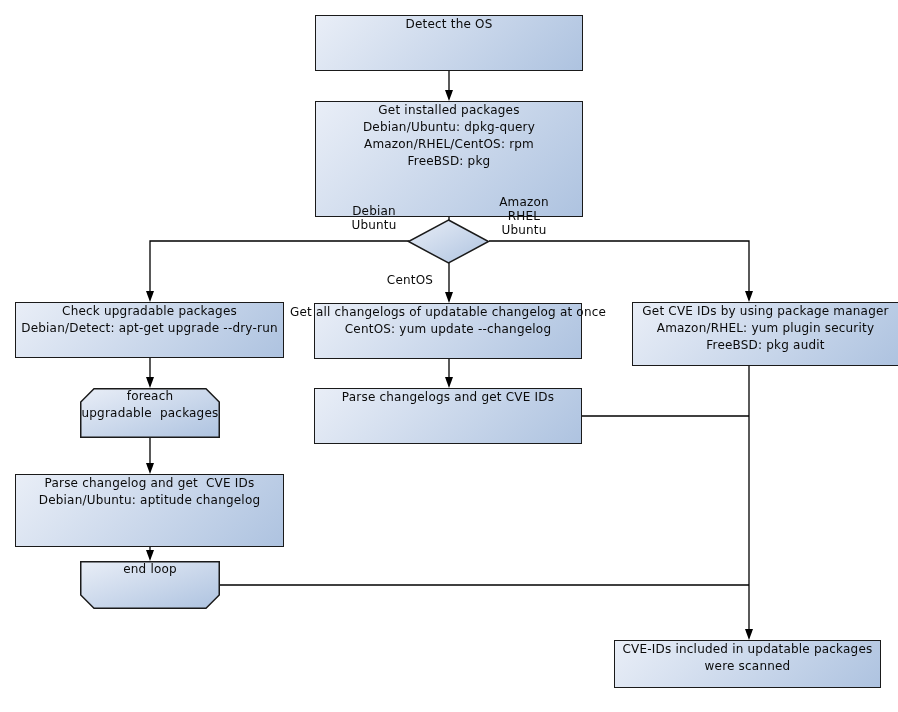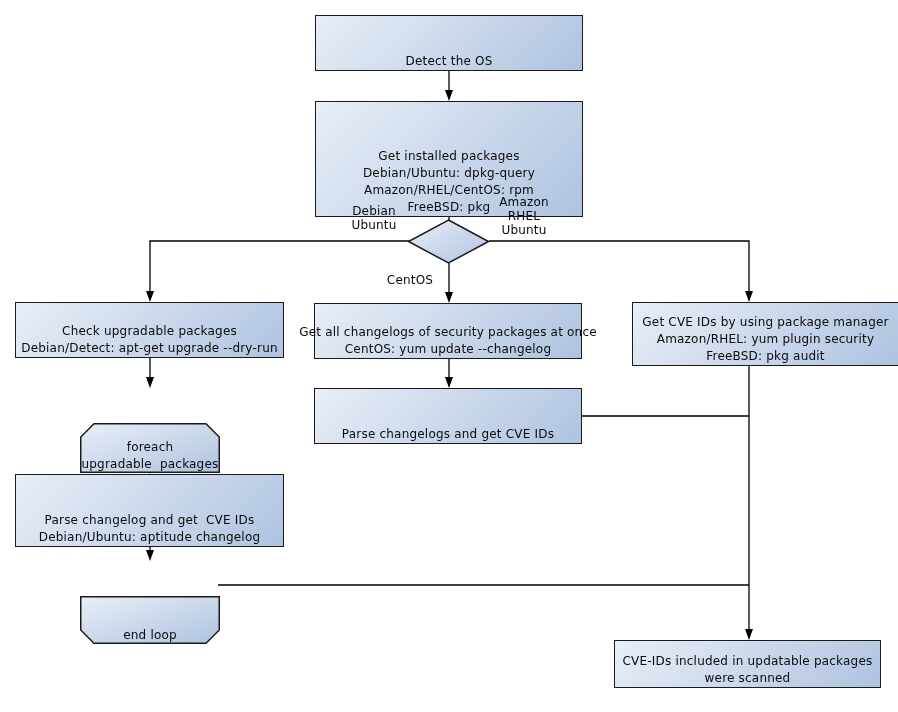--- a/index.html
+++ b/index.html
@@ -14,38 +14,38 @@
   }
   svg.wires {
     position: absolute;
     left: 0; top: 0;
     z-index: 0;
   }
   .node {
     position: absolute;
     z-index: 1;
     display: flex;
-    align-items: flex-end;
+    align-items: flex-start;
     justify-content: center;
     box-sizing: border-box;
   }
   .node.rect {
     border: 1.5px solid #1a1a1a;
     background: linear-gradient(135deg, #e9eef7 0%, #aec3e0 100%);
   }
   .node-text {
     white-space: pre;
     text-align: center;
     font-size: 12px;
     line-height: 17px;
     letter-spacing: 0.2px;
     position: relative;
     z-index: 2;
   }
-  .node.poly { border: none; background: none; margin-top: 35px; }
+  .node.poly { border: none; background: none; }
   .node.poly svg.shape {
     position: absolute;
     left: 0; top: 0;
     z-index: 1;
   }
   .edge-label {
     position: absolute;
     z-index: 1;
     white-space: pre;
     text-align: center;
@@ -104,21 +104,21 @@
 Amazon/RHEL/CentOS: rpm
 FreeBSD: pkg</div>
   </div>
 
   <div class="node rect" style="left:15px; top:302px; width:269px; height:56px">
     <div class="node-text">Check upgradable packages
 Debian/Detect: apt-get upgrade --dry-run</div>
   </div>
 
   <div class="node rect" style="left:314px; top:303px; width:268px; height:56px">
-    <div class="node-text">Get all changelogs of security packages at once
+    <div class="node-text">Get all changelogs of updatable changelog at once
 CentOS: yum update --changelog</div>
   </div>
 
   <div class="node rect" style="left:632px; top:302px; width:267px; height:64px">
     <div class="node-text">Get CVE IDs by using package manager
 Amazon/RHEL: yum plugin security
 FreeBSD: pkg audit</div>
   </div>
 
   <div class="node poly" style="left:80px; top:388px; width:140px; height:50px">

